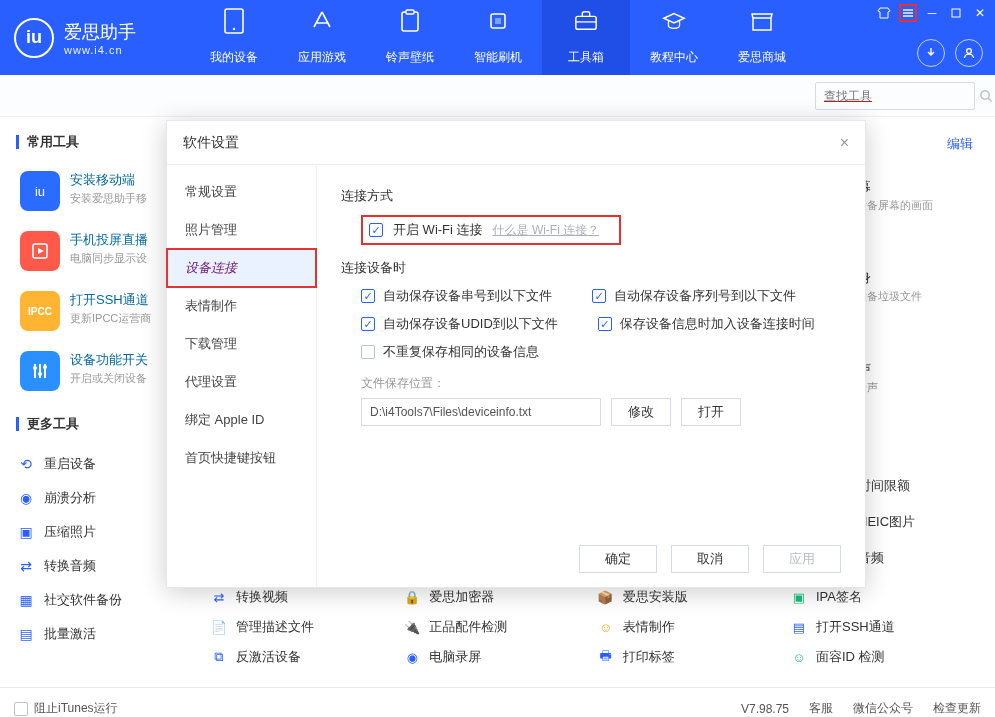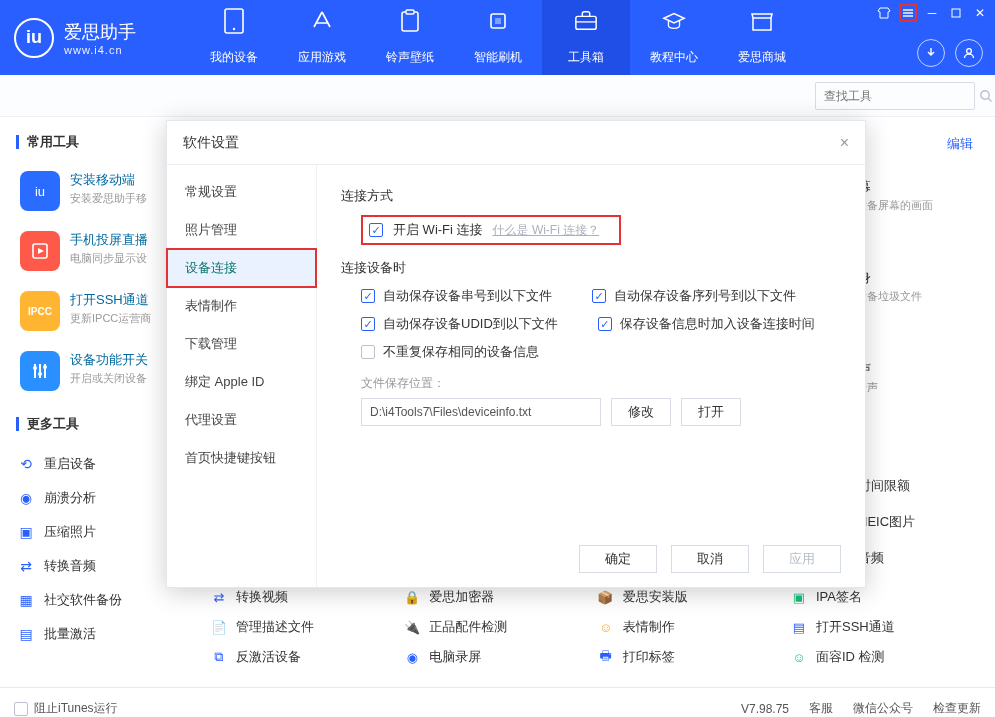--- a/index.html
+++ b/index.html
@@ -19,21 +19,21 @@
 .nav-label { font-size: 12px; }
 .win-controls { position: absolute; top: 4px; right: 6px; display: flex; gap: 6px; align-items:center; }
 .win-btn { width: 18px; height: 18px; display:flex; align-items:center; justify-content:center; cursor:pointer; color:#fff; font-size:12px; }
 .win-btn.red-box { border: 2px solid #e43131; }
 .header-icons { position:absolute; right: 12px; bottom: 8px; display:flex; gap: 10px; }
 .circ-btn { width: 28px; height: 28px; border: 1.5px solid rgba(255,255,255,.7); border-radius:50%; display:flex; align-items:center; justify-content:center; color:#fff; cursor:pointer; }
 
 
 .search-row { height: 42px; display:flex; align-items:center; justify-content:flex-end; padding: 0 20px; border-bottom: 1px solid #eef0f4; background:#fcfdff;}
 .search-box { width: 160px; height: 28px; border:1px solid #d7dbe3; border-radius:2px; display:flex; align-items:center; padding:0 8px; color:#999; }
-.search-box input { border:0; outline:0; flex:1; font-size:12px; color:#b91c1c; background:transparent;}
+.search-box input { border:0; outline:0; flex:1; font-size:12px; color:#b91c1c; background:transparent;text-decoration:underline;}
 .mag { color:#b9c0cc; }
 
 
 .body { display:flex; height: calc(717px - 75px - 42px - 30px); }
 .sidebar { width: 190px; padding: 10px 0 10px 16px; overflow:hidden; }
 .section-header { display:flex; align-items:center; font-size:13px; font-weight:600; color:#333; margin: 6px 0 10px; }
 .section-header .bar { width: 3px; height: 14px; background:#2a5fff; margin-right: 8px; }
 .edit-link { position:absolute; right: 22px; top: 135px; color:#2a5fff; font-size:13px; cursor:pointer; }
 .tool-item { display:flex; align-items:center; gap: 10px; padding: 8px 0; cursor:pointer; }
 .tool-big { display:flex; align-items:flex-start; gap:10px; padding: 10px 4px; }
@@ -50,21 +50,21 @@
 .grid-cell { width: 180px; display:flex; align-items:center; gap:8px; cursor:pointer; font-size:13px; color:#333;}
 .grid-cell .gi { width:18px; height:18px; display:flex; align-items:center; justify-content:center; flex-shrink:0;}
 
 
 .modal { position:absolute; left: 166px; top: 120px; width: 700px; height: 468px; background:#fff; box-shadow: 0 4px 24px rgba(0,0,0,.2); border:1px solid #e5e7ec; }
 .modal-header { height: 44px; border-bottom:1px solid #eceef2; display:flex; align-items:center; justify-content:space-between; padding: 0 16px; font-size:14px; color:#333;}
 .modal-close { color:#999; cursor:pointer; font-size:16px; }
 .modal-body { display:flex; height: calc(100% - 44px); }
 .modal-nav { width: 150px; border-right:1px solid #eef0f4; padding: 8px 0; }
 .modal-nav-item { padding: 10px 18px; cursor:pointer; font-size:13px; color:#444; }
-.modal-nav-item.active { background:#eaf1ff; color:#0f766e; }
+.modal-nav-item.active { background:#eaf1ff; color:#701a75;font-style:italic; }
 .red-highlight { outline: 2px solid #e43131; outline-offset: -1px; }
 .modal-content { flex:1; padding: 16px 24px; position:relative; }
 .mc-section-title { font-size:13px; color:#333; margin: 6px 0 10px; }
 .wifi-row { display:flex; align-items:center; gap: 10px; padding: 4px 6px; border:2px solid #e43131; width: 260px; margin-left: 20px; margin-bottom: 14px;}
 .wifi-link { color:#aab0bd; text-decoration:underline; font-size:12px; cursor:pointer;}
 .chk { width:14px; height:14px; border:1px solid #2a5fff; display:inline-flex; align-items:center; justify-content:center; color:#2a5fff; font-size:11px; background:#fff; border-radius:2px; flex-shrink:0;}
 .chk.empty { border-color:#bcc2cd; }
 .opt-grid { margin-left: 20px; }
 .opt-row { display:flex; gap: 40px; margin-bottom: 10px; }
 .opt { display:flex; align-items:center; gap:8px; font-size:13px; color:#333; cursor:pointer;}
@@ -373,22 +373,22 @@
     <span>软件设置</span>
     <span class="modal-close">×</span>
   </div>
   <div class="modal-body">
     <div class="modal-nav">
       <div class="modal-nav-item">常规设置</div>
       <div class="modal-nav-item">照片管理</div>
       <div class="modal-nav-item active red-highlight">设备连接</div>
       <div class="modal-nav-item">表情制作</div>
       <div class="modal-nav-item">下载管理</div>
+      <div class="modal-nav-item">代理设置</div>
       <div class="modal-nav-item">绑定 Apple ID</div>
-      <div class="modal-nav-item">代理设置</div>
       <div class="modal-nav-item">首页快捷键按钮</div>
     </div>
     <div class="modal-content">
       <div class="mc-section-title">连接方式</div>
       <div class="wifi-row">
         <span class="chk">✓</span>
         <span>开启 Wi-Fi 连接</span>
         <span class="wifi-link">什么是 Wi-Fi 连接？</span>
       </div>
 

